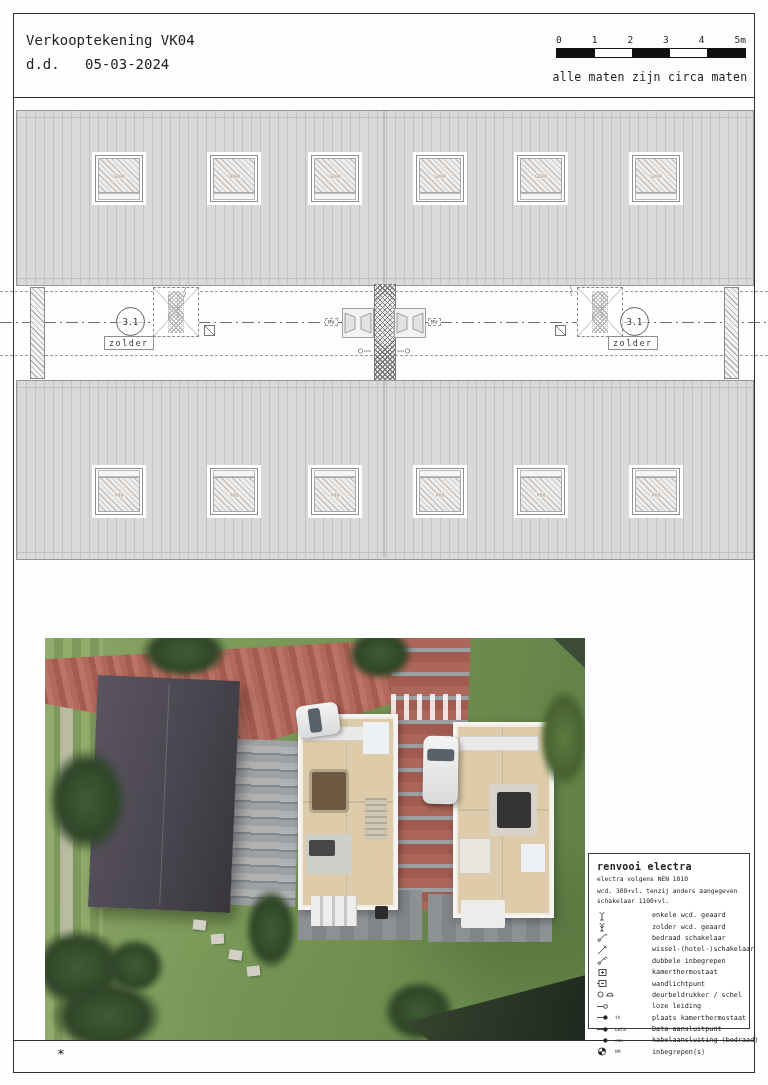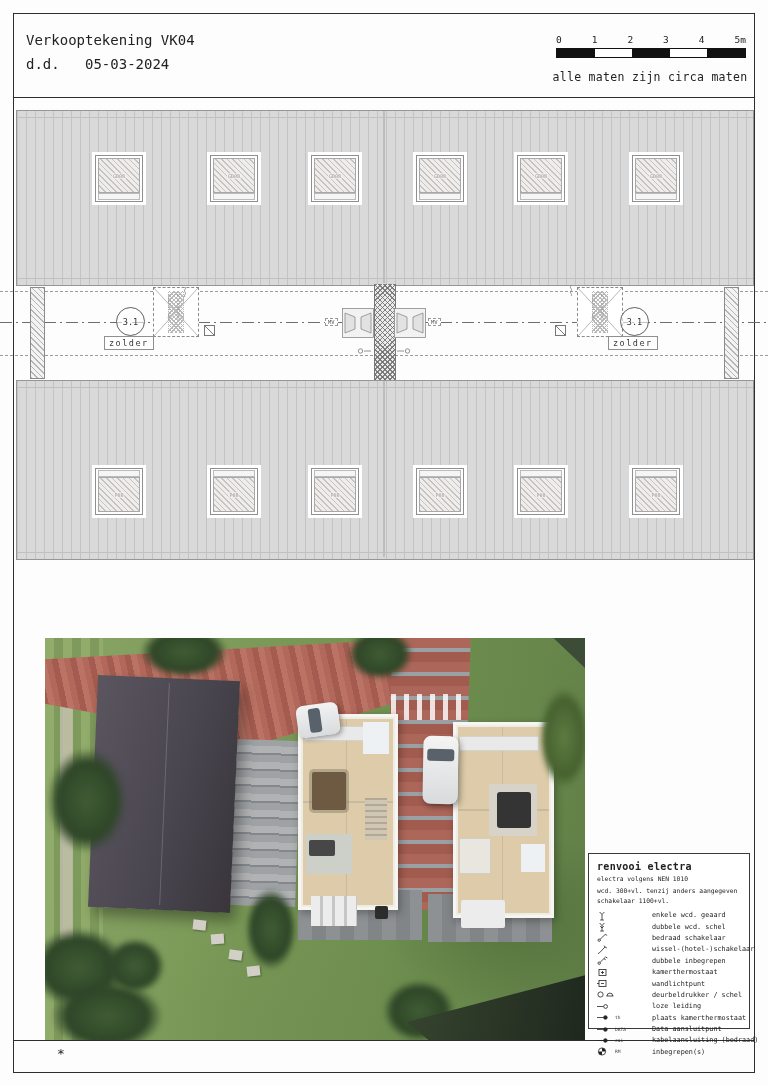--- a/index.html
+++ b/index.html
@@ -386,21 +386,21 @@
             </svg>
           </span>
           <span class="lg-label">enkele wcd. geaard</span>
         </div>
         <div class="lg-row">
           <span class="lg-sym">
             <svg width="17" height="11" viewBox="0 0 17 11" fill="none" stroke="#222" stroke-width="0.8">
               <path d="M5 10V4.5M5 4.5 2.6 2M5 4.5 7.4 2M5 7 3.2 5.2M5 7 6.8 5.2M3.2 10h3.6"></path>
             </svg>
           </span>
-          <span class="lg-label">dubbele wcd. schel</span>
+          <span class="lg-label">zolder wcd. geaard</span>
         </div>
         <div class="lg-row">
           <span class="lg-sym">
             <svg width="17" height="11" viewBox="0 0 17 11" fill="none" stroke="#222" stroke-width="0.8">
               <circle cx="2.2" cy="8.2" r="1.2"></circle>
               <path d="M3.1 7.3 8.2 2.4l1.9 1"></path>
             </svg>
           </span>
           <span class="lg-label">bedraad schakelaar</span>
         </div>

